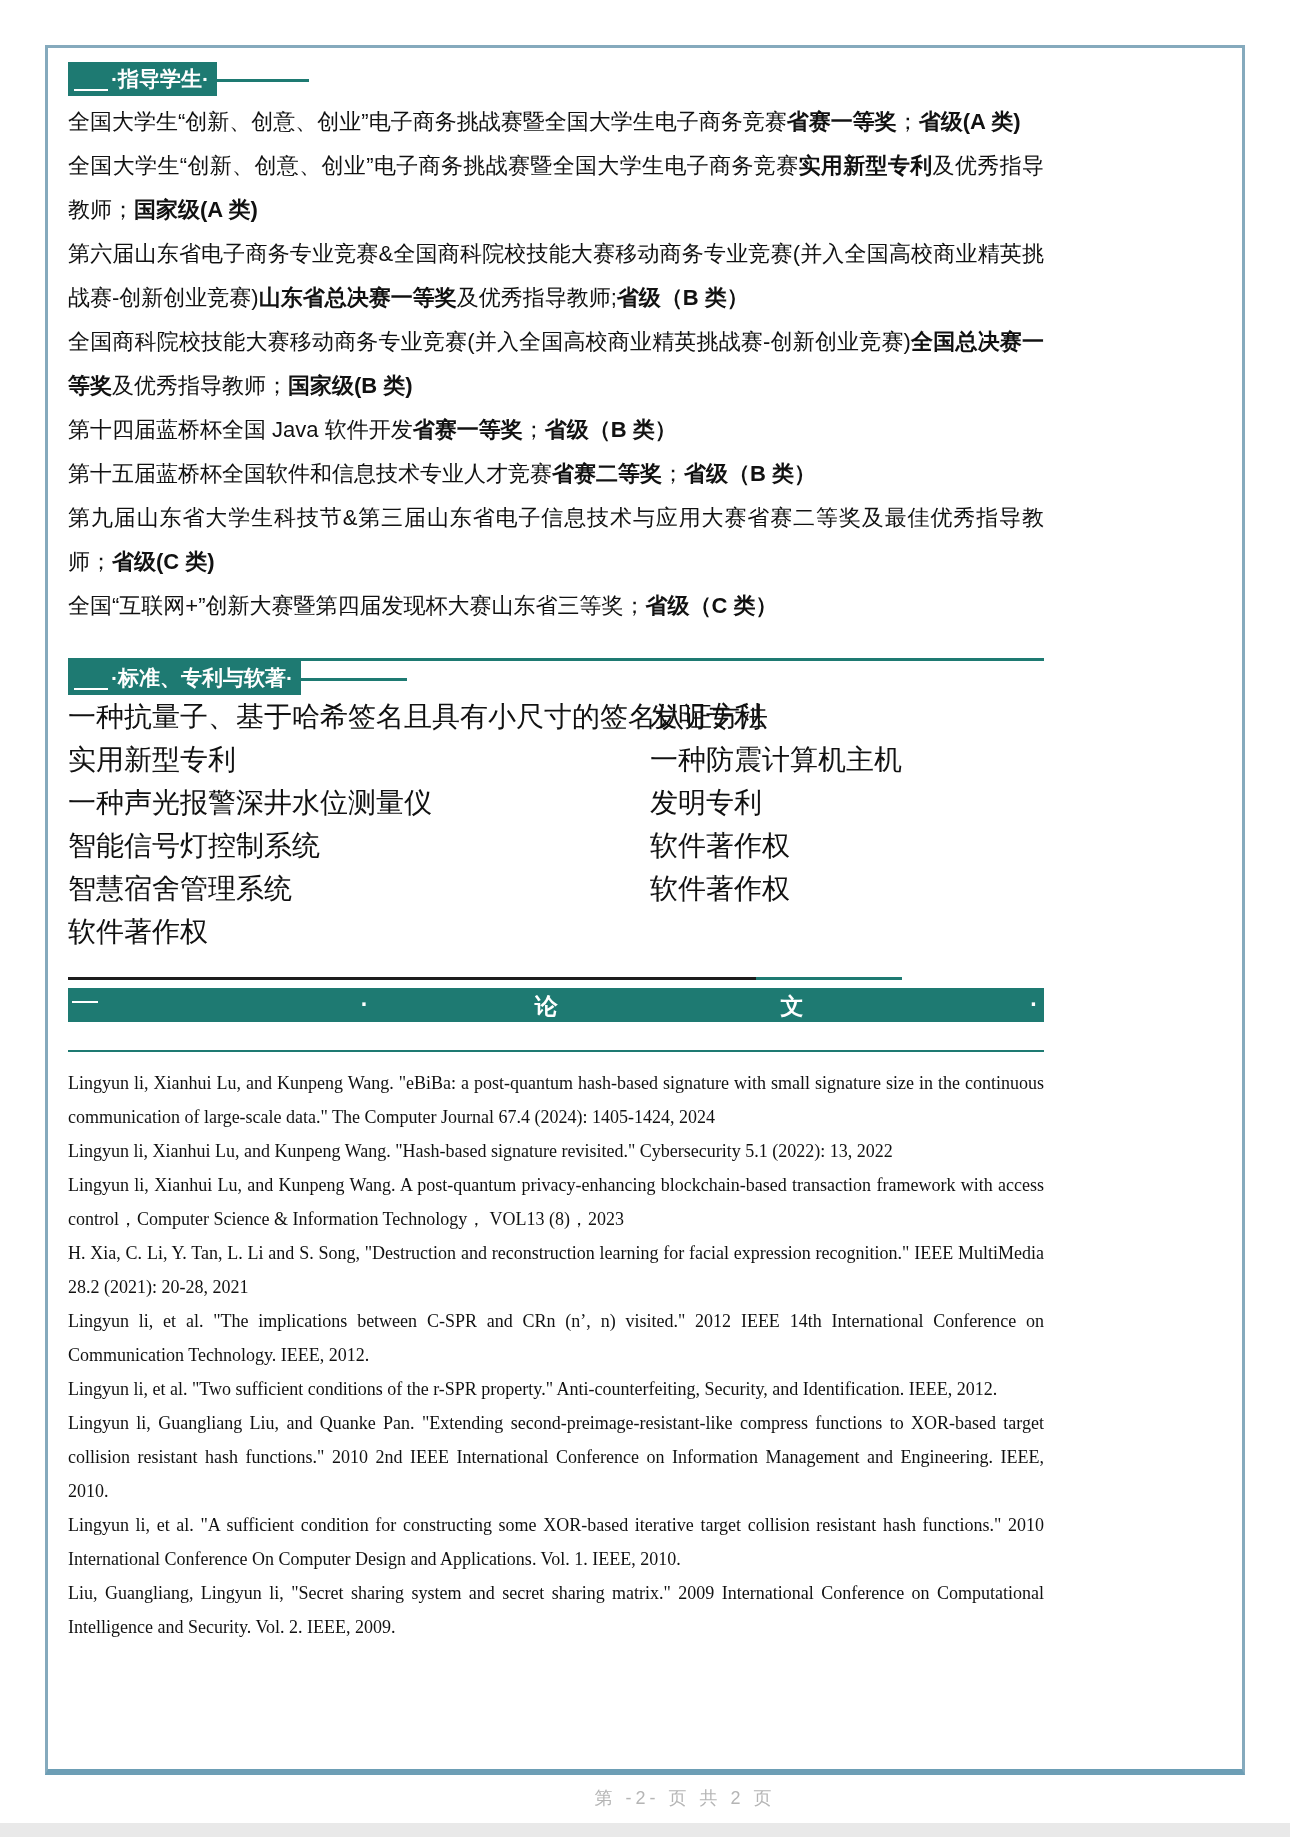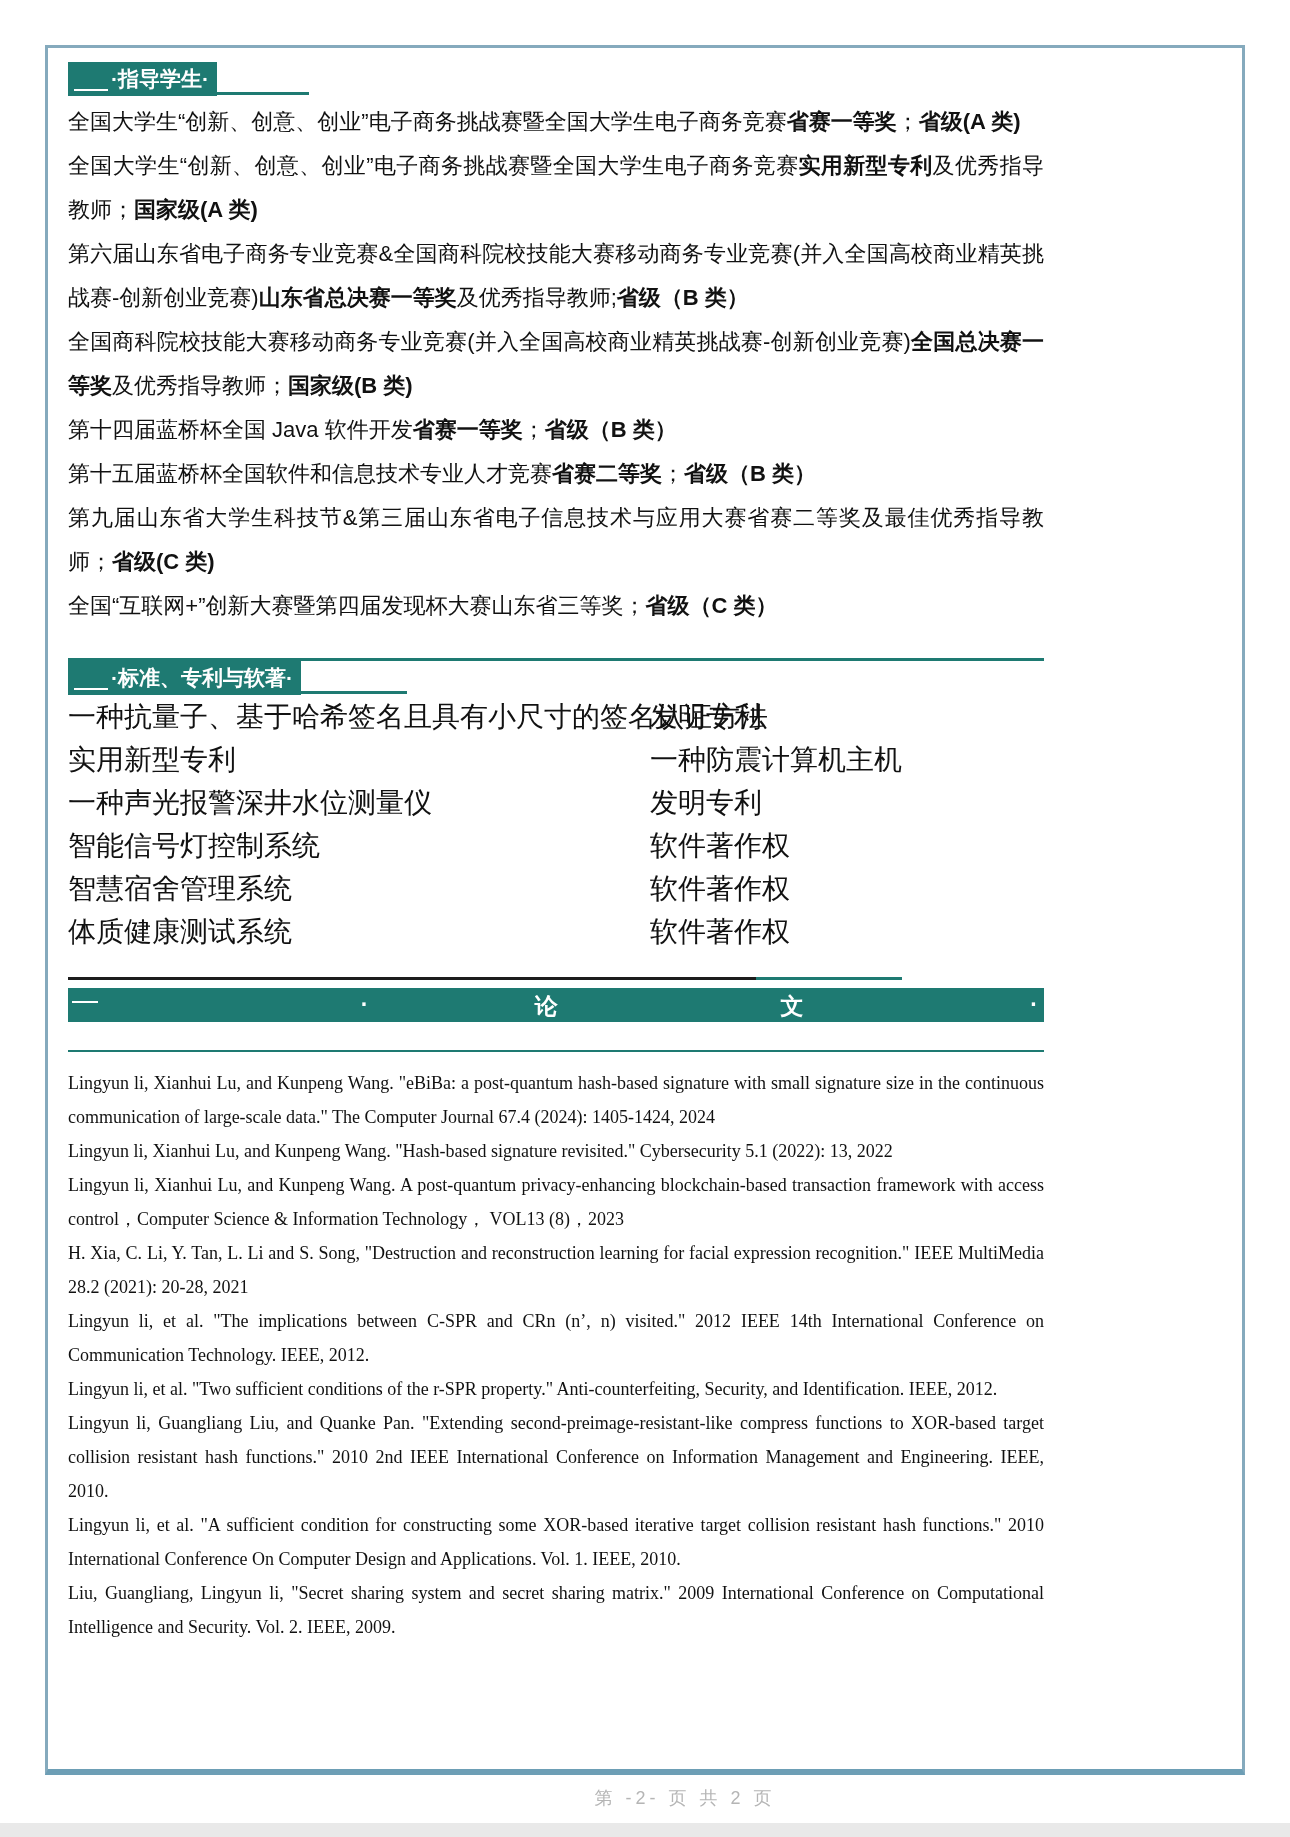--- a/index.html
+++ b/index.html
@@ -7,21 +7,21 @@
     width:1290px; height:1837px; position:relative; background:#ffffff;
     font-family:"Liberation Sans", sans-serif; color:#111;
   }
   .page {
     position:absolute; left:45px; top:45px; width:1200px; height:1730px;
     box-sizing:border-box; background:#fff;
     border:3px solid #85aabd; border-bottom:6px solid #6d9eb5;
     padding:14px 198px 0 20px;
   }
   
-  .sec-header { display:flex; align-items:flex-end; }
+  .sec-header { display:flex; align-items:center; }
   .hdr-box {
     background:#1e7a72; color:#fff; font-weight:bold; font-size:21px;
     line-height:1.2; padding:4px 8px 5px 6px; display:inline-flex; align-items:flex-end;
   }
   .hdr-white-u { display:inline-block; width:34px; height:16px; border-bottom:2px solid #ffffff; margin-right:3px; }
   .hdr-teal-u { display:inline-block; height:4px; border-bottom:3px solid #1e7a72; margin-bottom:1px; }
   .u-awards { width:92px; }
   .u-patents { width:106px; }
 
   
@@ -114,21 +114,20 @@
       </div>
       <div class="patent-row">
         <span>智能信号灯控制系统</span>
         <span>软件著作权</span>
       </div>
       <div class="patent-row">
         <span>智慧宿舍管理系统</span>
         <span>软件著作权</span>
       </div>
       <div class="patent-row">
-        <span>体质健康测试系统</span>
         <span>软件著作权</span>
       </div>
     </div>
 
   <div class="divider-mixed">
     <span class="dm-dark"></span>
       <span class="dm-teal"></span>
   </div>
 
   <div class="papers-bar">

